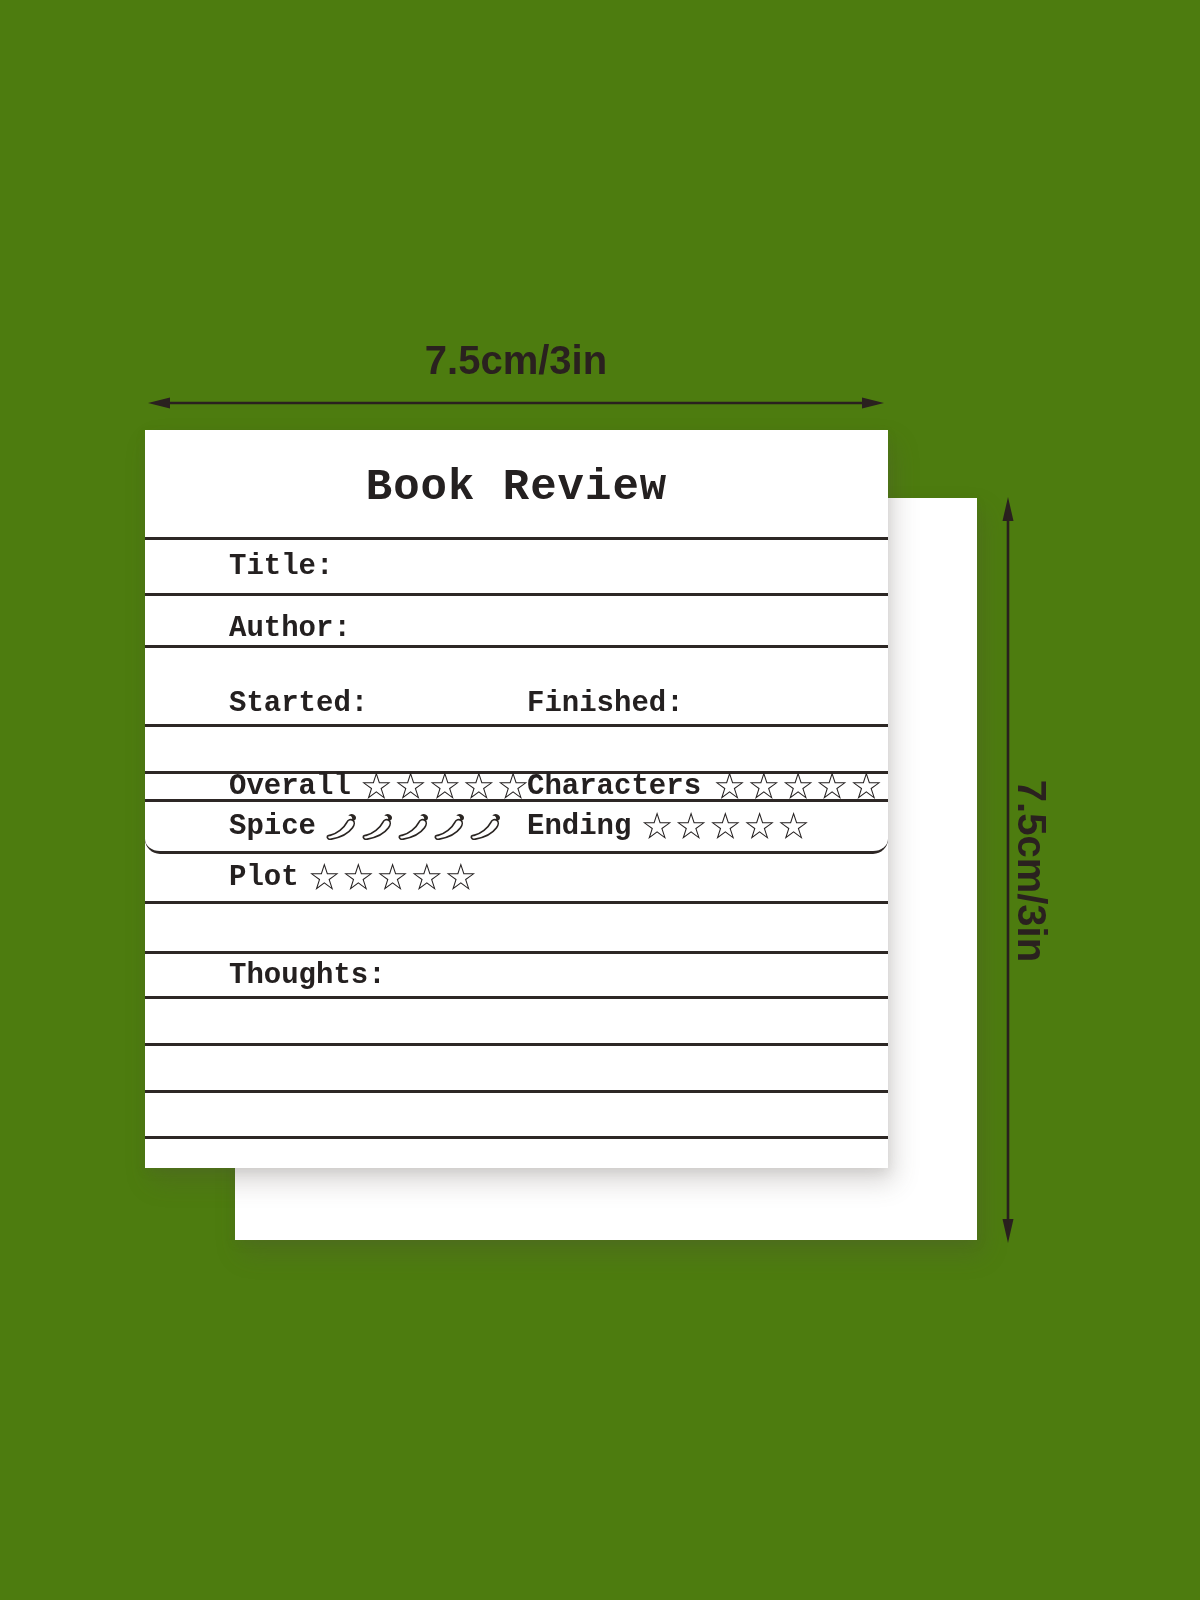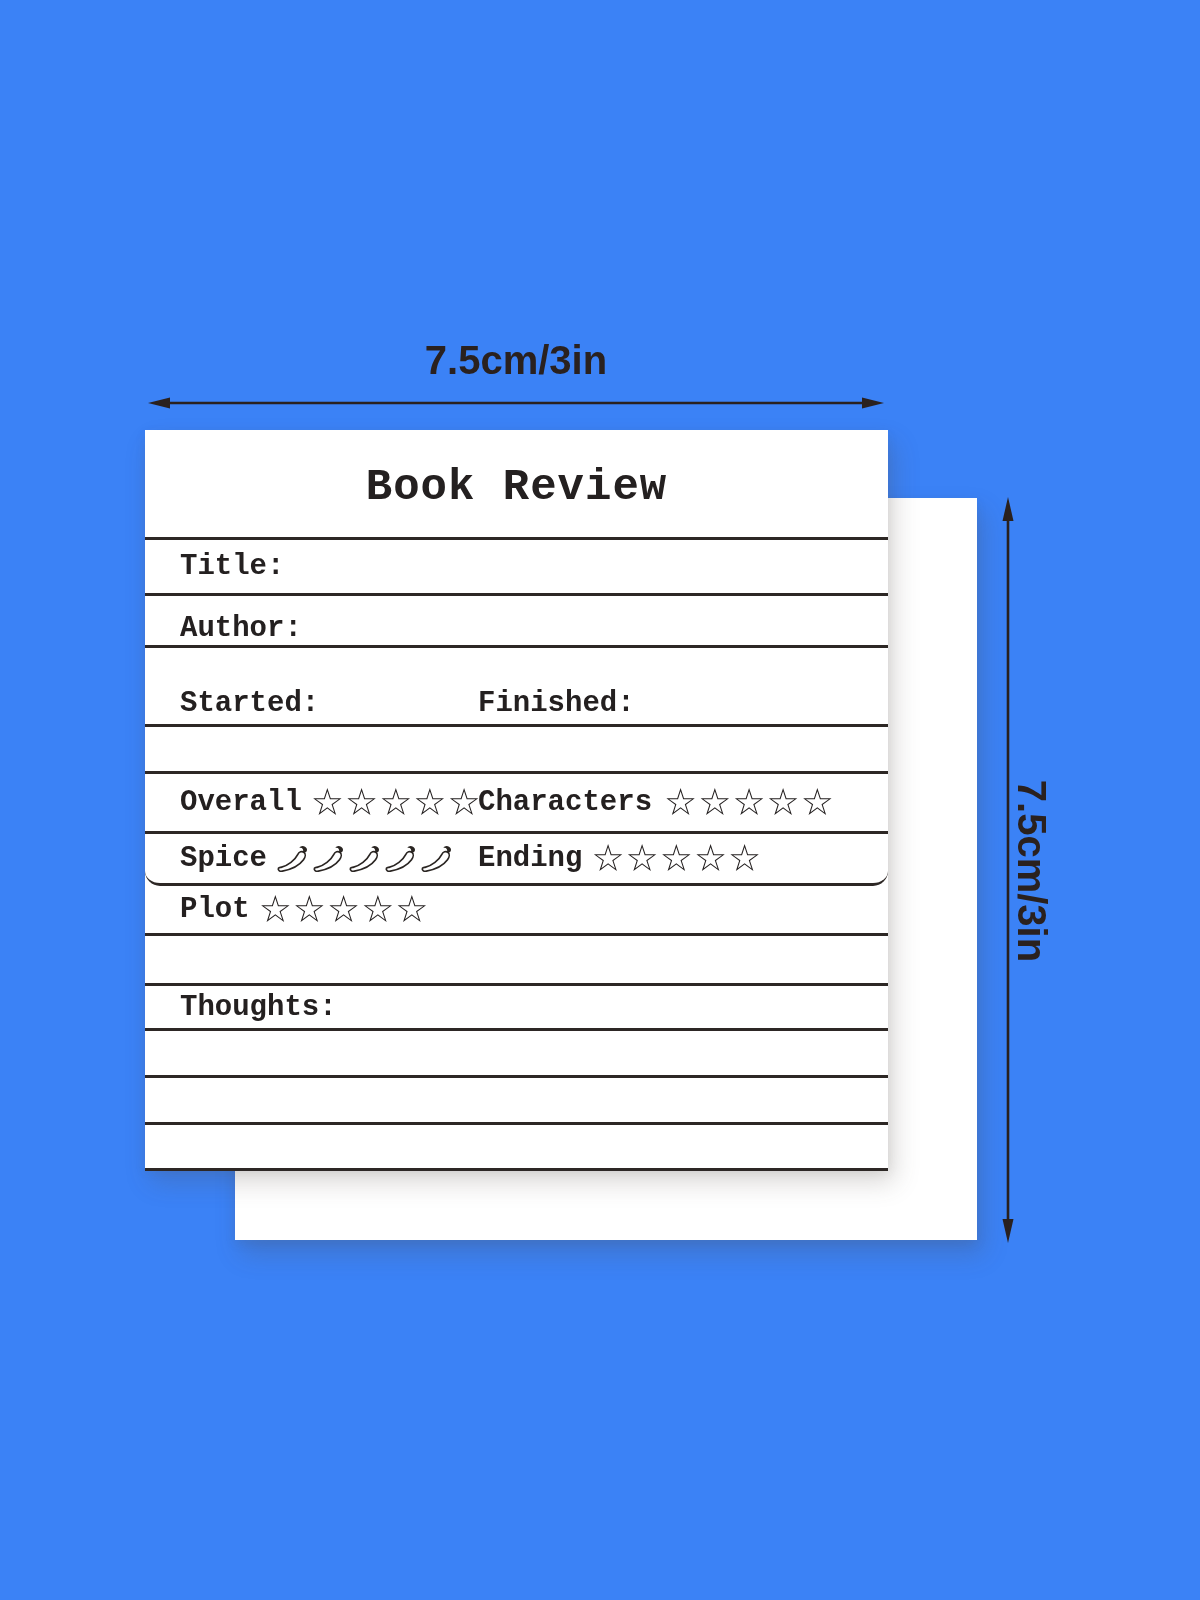--- a/index.html
+++ b/index.html
@@ -3,21 +3,21 @@
 <meta charset="utf-8">
 <style>
   :root{
     --ink:#242020;
     --line:#2d2725;
     --arrow:#2a211f;
     --card_bg:#ffffff;
   }
   html,body{margin:0;padding:0;background:#ffffff;}
   .stage{
-    position:relative;width:1200px;height:1600px;background:#3b82f6;
+    position:relative;width:1200px;height:1600px;background:#4d7c0f;
     overflow:hidden;font-family:"Liberation Mono","DejaVu Sans Mono",monospace;
   }
   
   .dim-h-label{
     position:absolute;left:148px;top:336px;width:736px;height:48px;
     text-align:center;font-family:"Liberation Sans","DejaVu Sans",sans-serif;
     font-weight:700;font-size:40px;line-height:48px;color:var(--arrow);
   }
   .dim-h-arrow{position:absolute;left:148px;top:394px;}
   .dim-v-arrow{position:absolute;left:999px;top:497px;}
@@ -31,28 +31,28 @@
   .card{
     position:absolute;background:var(--card_bg);
     box-shadow:6px 14px 24px rgba(80,75,70,0.22), 0 4px 10px rgba(80,75,70,0.10);
   }
   .card.back{left:235px;top:498px;width:742px;height:742px;z-index:1;}
   .card.front{left:145px;top:430px;width:743px;height:738px;z-index:2;
     display:flex;flex-direction:column;}
   
   .row{
     box-sizing:border-box;border-bottom:3px solid var(--line);
-    display:flex;align-items:center;padding-left:35px;flex:0 0 auto;
+    display:flex;align-items:center;padding-left:84px;flex:0 0 auto;
   }
   .r-header{height:110px;justify-content:center;padding-left:0;}
   .r-title{height:56px;}
   .r-author{height:52px;align-items:flex-end;}
   .r-dates{height:45px;margin-top:34px;}
   .r-blank1{height:47px;}
-  .r-ratings1{height:60px;}
+  .r-ratings1{height:28px;}
   .r-spice{height:52px;border-radius:15px;}
   .r-plot{height:50px;}
   .r-blank2{height:50px;}
   .r-thoughts{height:45px;}
   .r-blank3{height:47px;}
   .r-blank4{height:47px;}
   .r-blank5{height:46px;}
   .r-last{height:47px;border-bottom:none;}
   .card-title{
     font-weight:700;font-size:44px;color:var(--ink);letter-spacing:1px;

